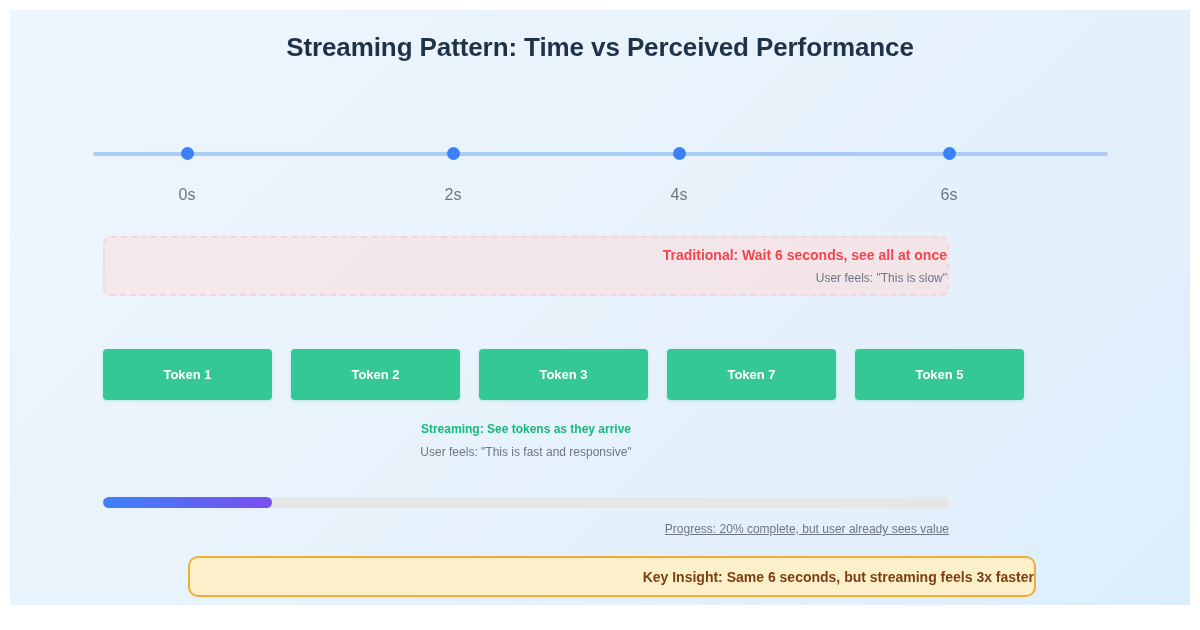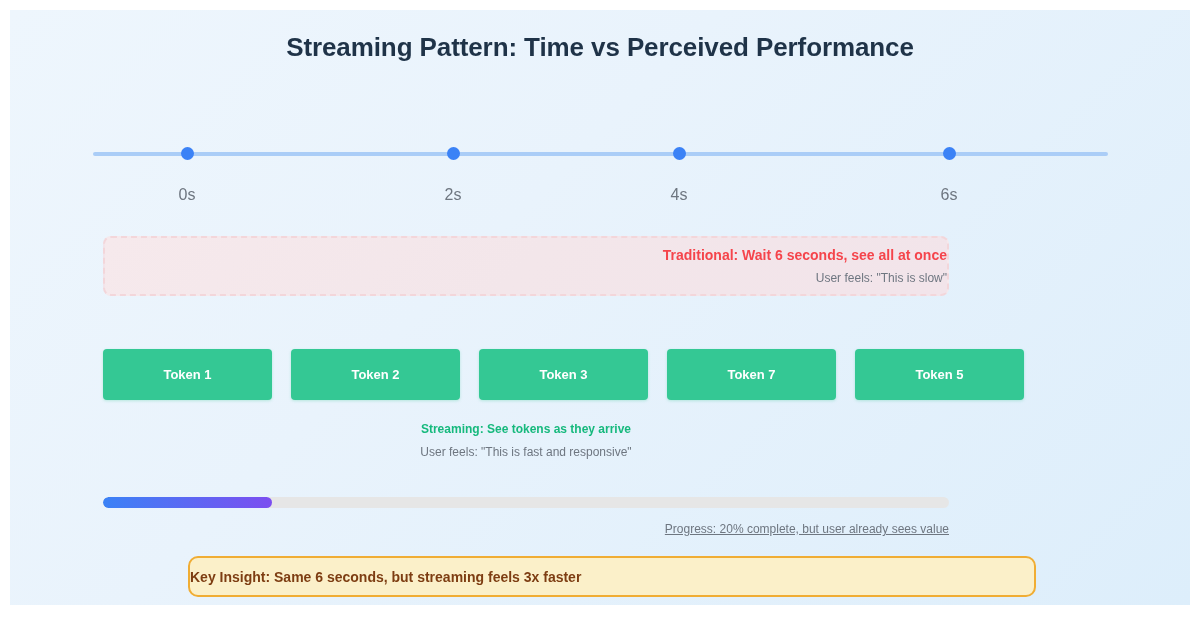--- a/index.html
+++ b/index.html
@@ -185,21 +185,21 @@
     left: 178px;
     top: 546px;
     width: 848px;
     height: 41px;
     box-sizing: border-box;
     border: 2px solid #f0ad34;
     border-radius: 10px;
     background: #fbf0c9;
     display: flex;
     align-items: center;
-    justify-content: flex-start;
+    justify-content: flex-end;
     font-size: 14px;
     font-weight: bold;
     color: #7d3d12;
   }
 </style>
 </head>
 <body>
 
 <div id="stage">
   <div class="card">

